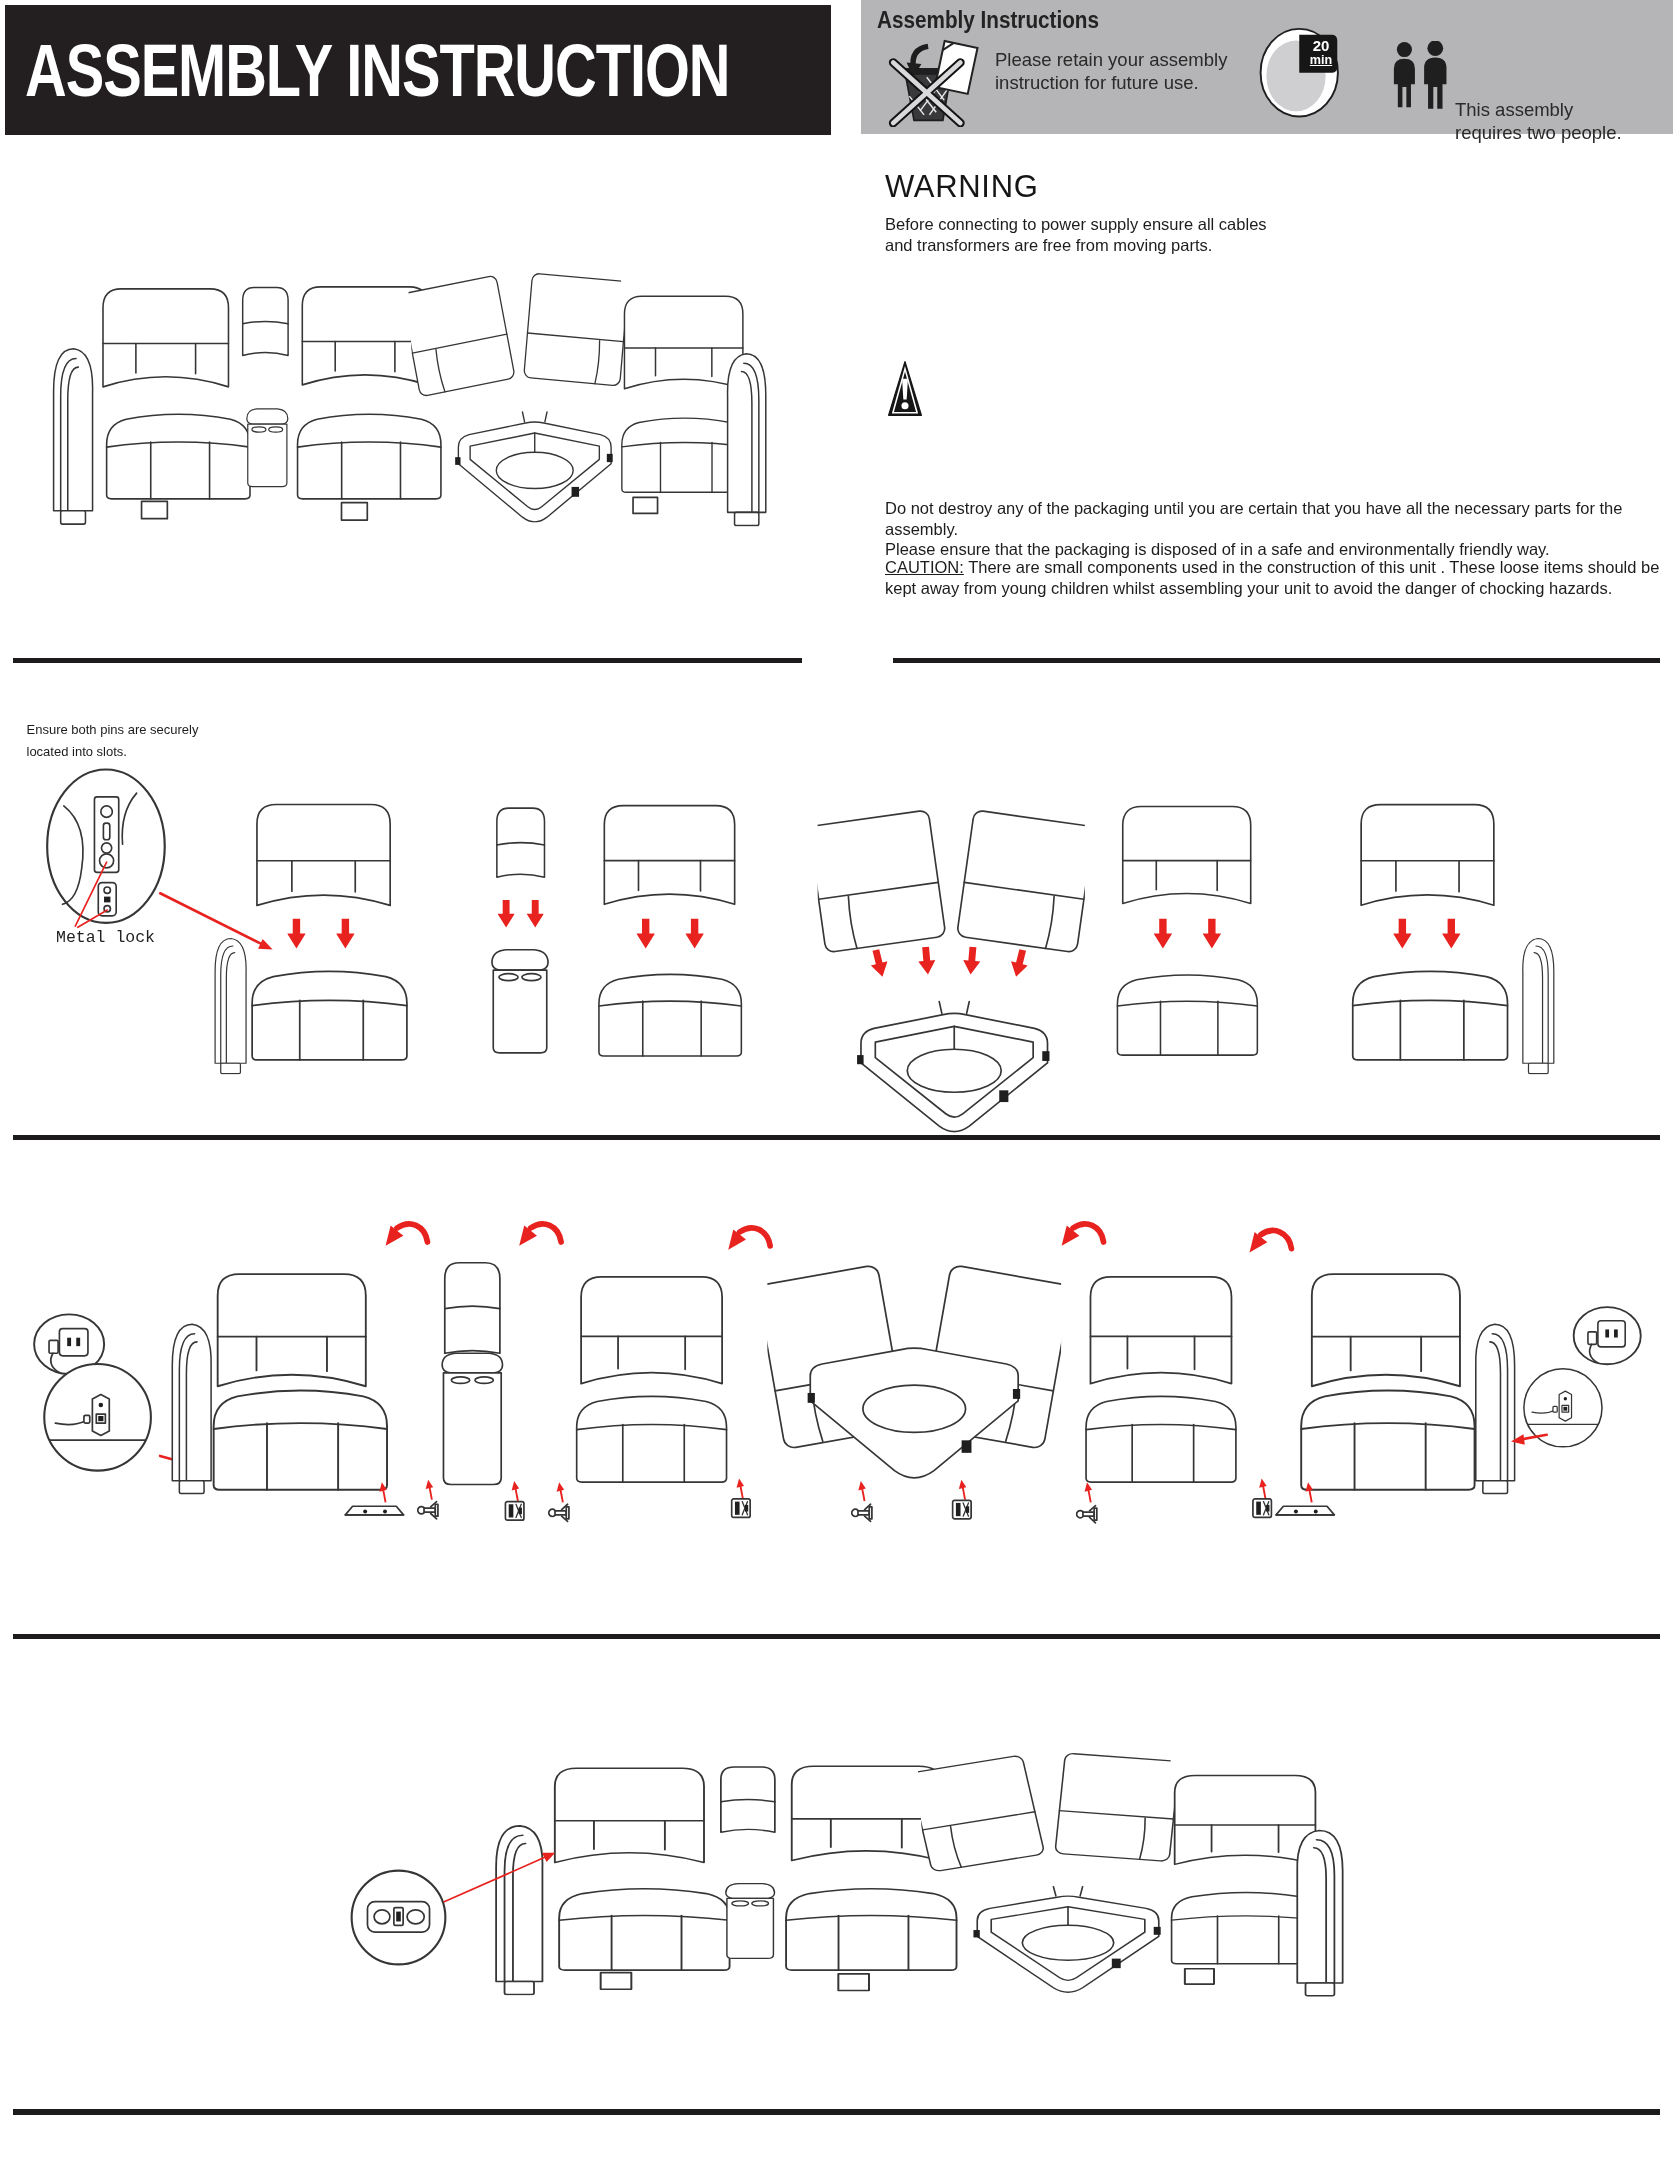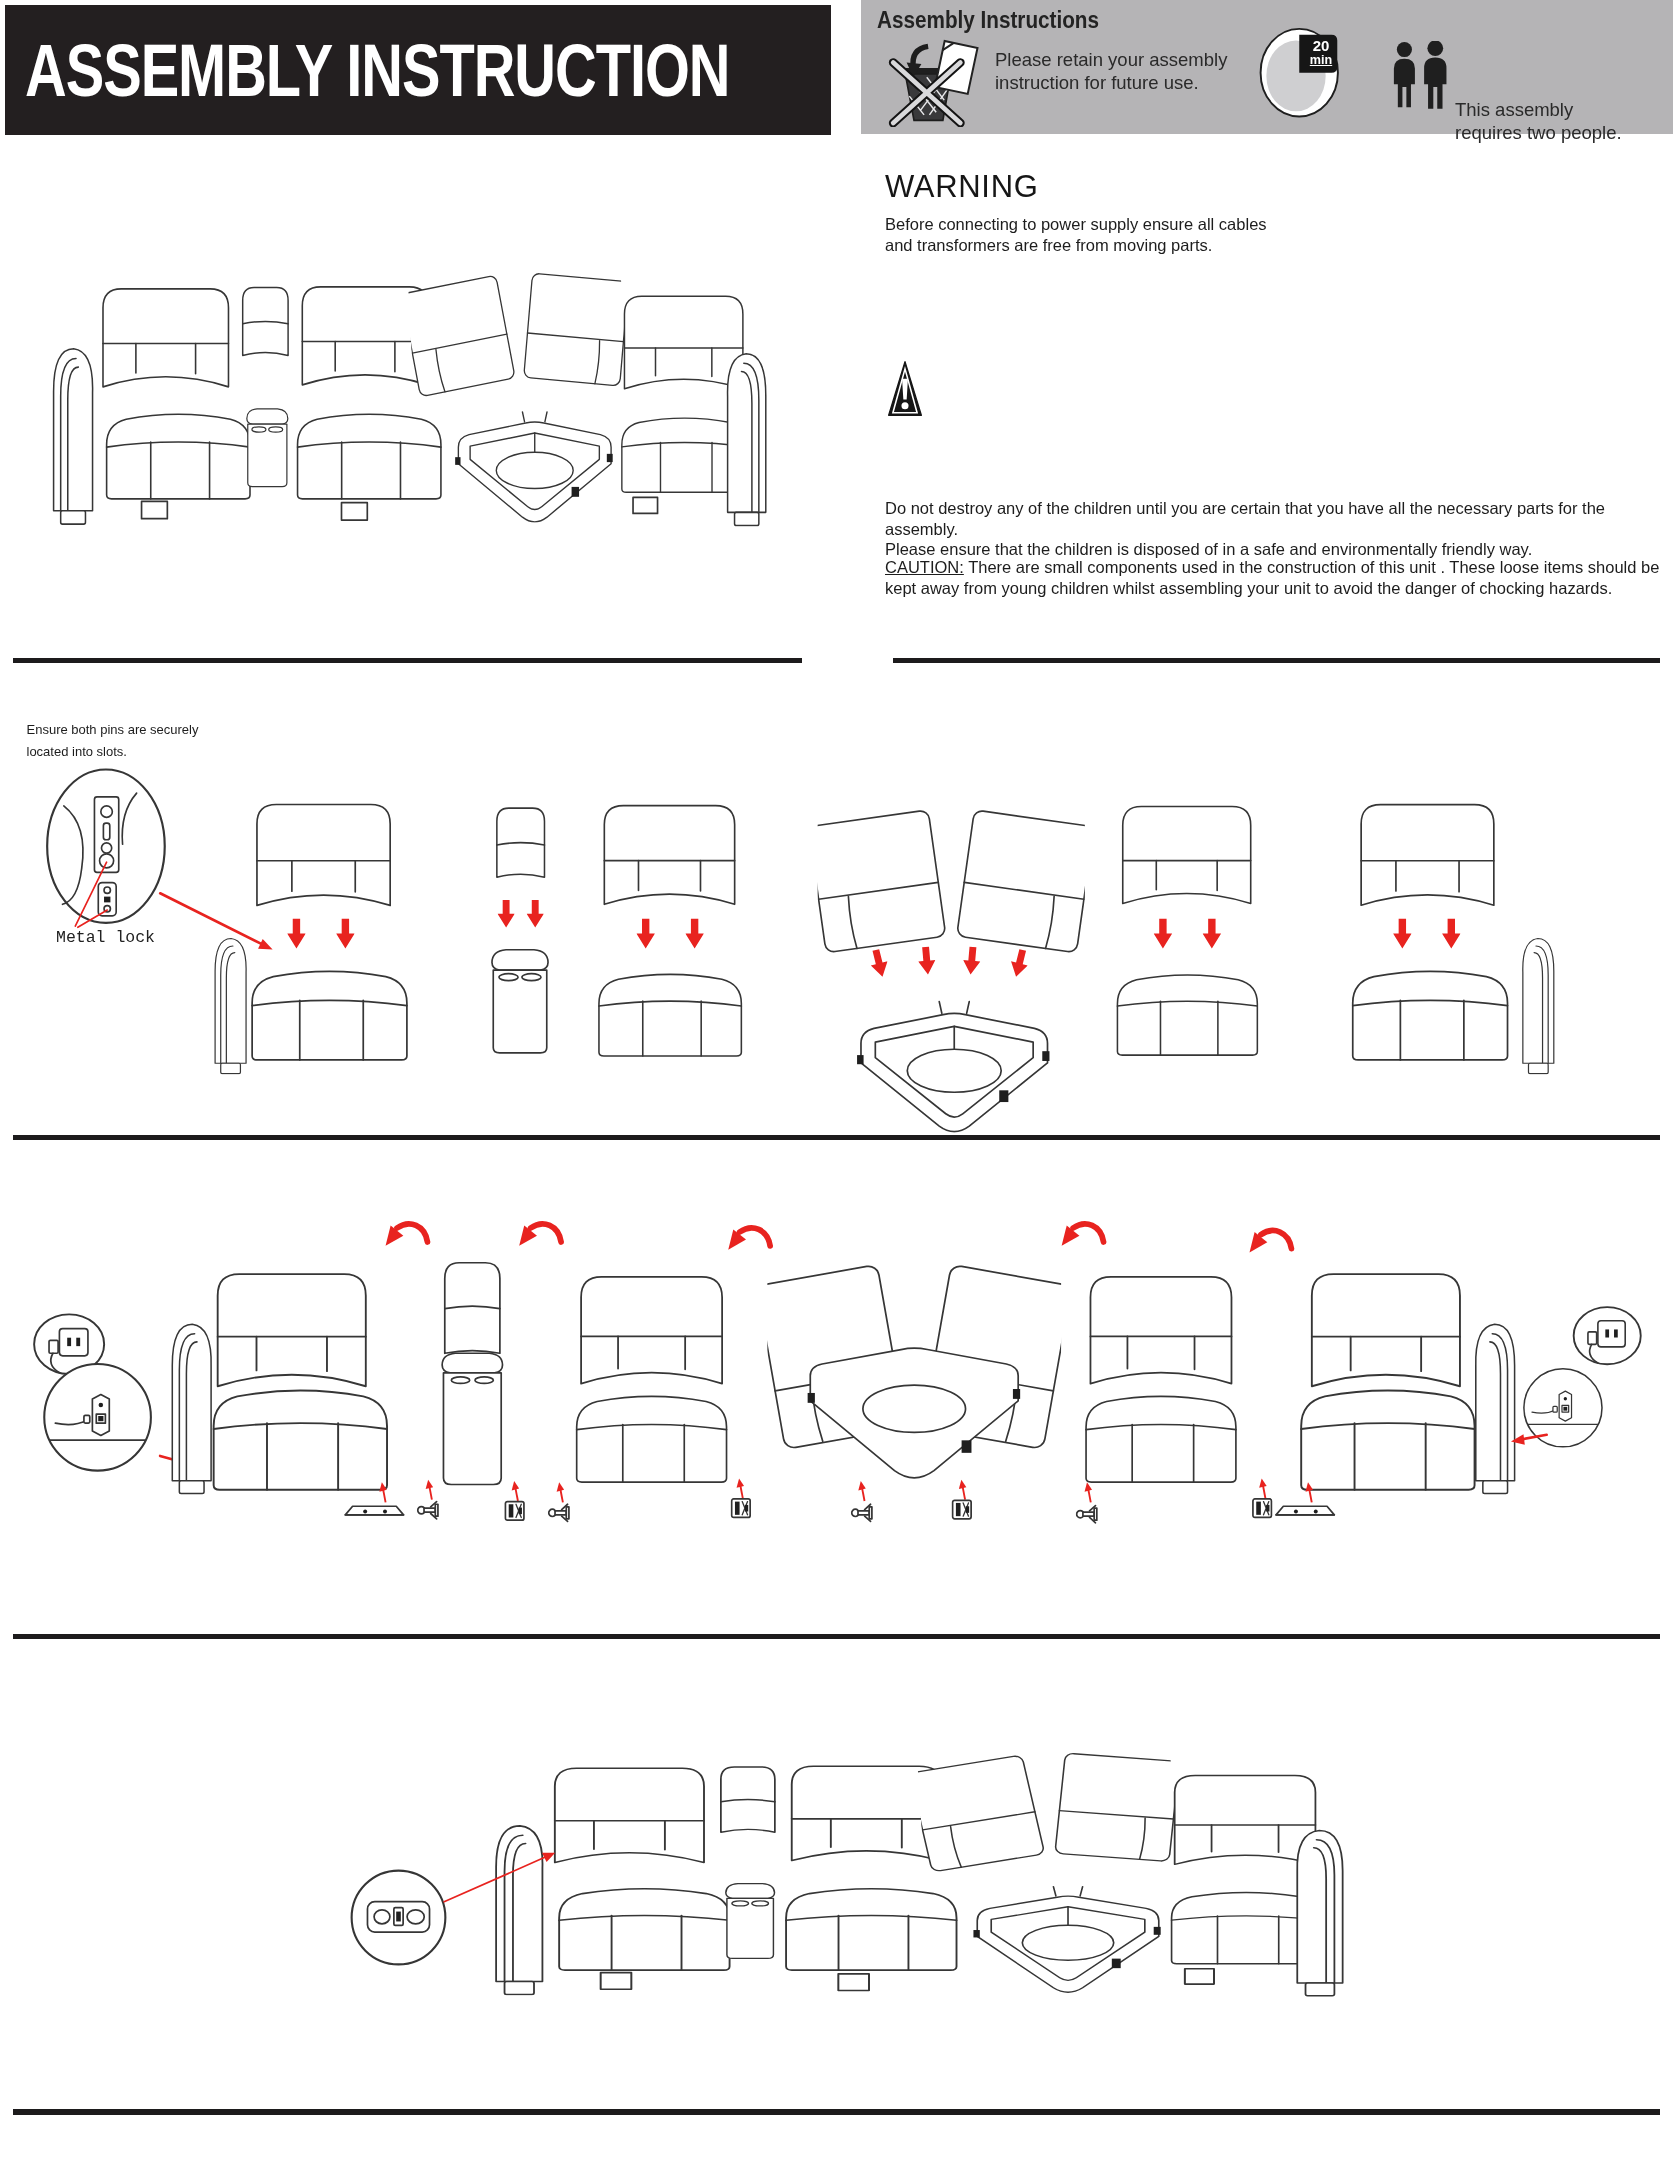--- a/index.html
+++ b/index.html
@@ -297,22 +297,22 @@
     <span>and transformers are free from moving parts.</span>
   </div>
 
   <div class="abs" style="left:888px; top:360px; width:34px; height:57px;">
     <svg class="art" viewBox="0 0 52 86">
         <use href="#sym-triangle"></use>
       </svg>
   </div>
 
   <div class="body-text" style="left:885px; top:498px; width:784px;">
-    <div>Do not destroy any of the children until you are certain that you have all the necessary parts for the assembly.</div>
-    <div>Please ensure that the children is disposed of in a safe and environmentally friendly way.</div>
+    <div>Do not destroy any of the packaging until you are certain that you have all the necessary parts for the assembly.</div>
+    <div>Please ensure that the packaging is disposed of in a safe and environmentally friendly way.</div>
   </div>
   <div class="body-text" style="left:885px; top:557px; width:782px;">
     <span class="u" style="font-weight:normal;">CAUTION:</span><span> There are small components used in the construction of this unit . These loose items should be kept away from young children whilst assembling your unit to avoid the danger of chocking hazards.</span>
   </div>
 
   <div class="abs" style="left:18.5px; top:246px; width:774px; height:286px;">
     <svg class="art" viewBox="0 0 1200 430" preserveAspectRatio="none">
       <use href="#sym-backrest" x="115" y="55" width="225" height="170"></use>
       <use href="#sym-console-top" x="338" y="38" width="88" height="150"></use>
       <use href="#sym-backrest" x="424" y="52" width="225" height="170"></use>

